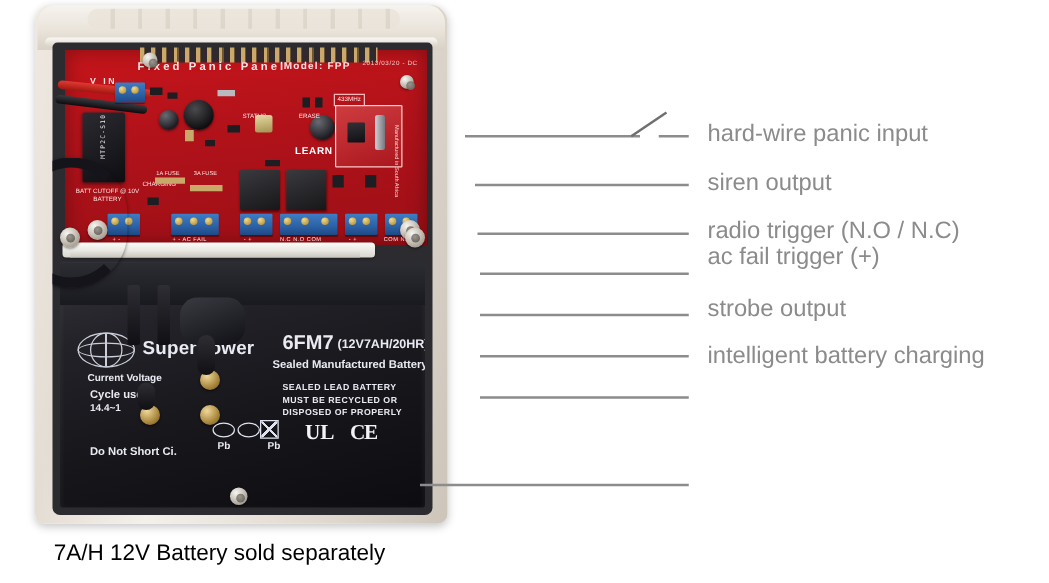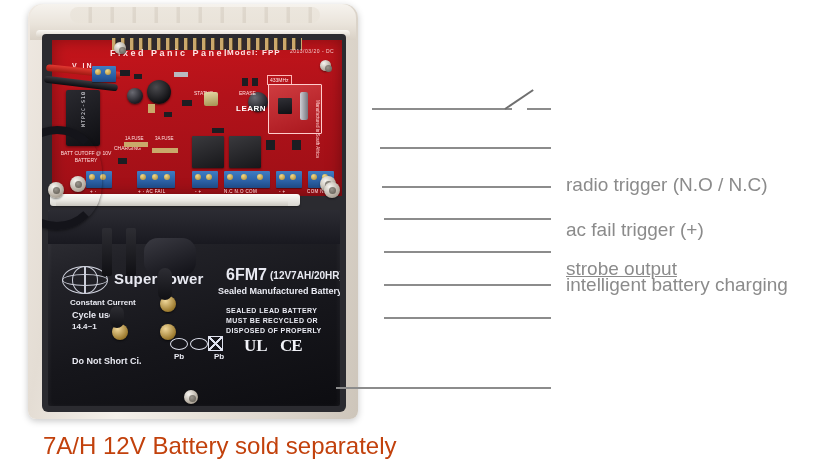--- a/index.html
+++ b/index.html
@@ -26,22 +26,22 @@
     position:absolute;
     left:566px;
     font-size:19px;
     color:#8b8b8b;
     white-space:nowrap;
     line-height:22px;
   }
   .caption{
     position:absolute;
     left:43px; top:432px;
-    font-size:24px;
-    color:#c2410c;
+    font-size:18px;
+    color:#000000;
     white-space:nowrap;
   }
 
   
   .leader{
     position:absolute;
     height:2px;
     background:#8c8c8c;
   }
   .switch-arm{
@@ -94,21 +94,21 @@
     background:linear-gradient(175deg,#c7151b 0%,#b2121a 40%,#9d0f16 100%);
     box-shadow:inset 0 0 16px rgba(0,0,0,.35);
   }
   .pcb-title{
     position:absolute;left:58px;top:8px;
     font-size:9px;letter-spacing:2.5px;color:#ffe3e3;font-weight:bold;
   }
   .pcb-model{position:absolute;left:175px;top:8px;font-size:8px;letter-spacing:1px;color:#ffe3e3;font-weight:bold;}
   .pcb-date{position:absolute;left:238px;top:8px;font-size:5px;color:#f4c9c9;letter-spacing:.5px;}
   .pcb-vin{position:absolute;left:20px;top:22px;font-size:7px;color:#ffe0e0;letter-spacing:2px;font-weight:bold;}
-  .pcb-learn{position:absolute;left:148px;top:64px;font-size:8px;color:#fff;font-weight:bold;letter-spacing:.5px;padding-left:36px;}
+  .pcb-learn{position:absolute;left:148px;top:76px;font-size:8px;color:#fff;font-weight:bold;letter-spacing:.5px;padding-left:36px;}
   .pcb-erase{position:absolute;left:187px;top:50px;font-size:5px;color:#ffe0e0;}
   .pcb-status{position:absolute;left:142px;top:50px;font-size:5px;color:#ffe0e0;}
   .pcb-433{position:absolute;left:215px;top:35px;font-size:5px;color:#ffe8e8;border:1px solid #ffb7b7;padding:1px 2px;}
   .pcb-charging{position:absolute;left:62px;top:105px;font-size:5px;color:#ffe0e0;}
   .pcb-fuse1{position:absolute;left:73px;top:96px;font-size:4.5px;color:#ffe0e0;}
   .pcb-fuse3{position:absolute;left:103px;top:96px;font-size:4.5px;color:#ffe0e0;}
   .pcb-batt{position:absolute;left:8px;top:110px;font-size:5px;color:#ffe0e0;line-height:7px;text-align:center;width:52px;}
   .pcb-side{position:absolute;left:268px;top:60px;font-size:4.5px;color:#ffd0d0;transform:rotate(90deg);transform-origin:left top;white-space:nowrap;}
   .term-label{position:absolute;font-size:4.5px;color:#ffe6e6;letter-spacing:.4px;white-space:nowrap;}
 
@@ -377,21 +377,21 @@
       <div class="battery">
         <div class="batt-top-face"></div>
 
         <div class="globe"></div>
 
         <div class="batt-label" style="left:66px;top:60px;font-size:15px;letter-spacing:.2px;">SuperPower</div>
         <div class="batt-label" style="left:178px;top:56px;font-size:16px;">6FM7</div>
         <div class="batt-label" style="left:222px;top:60px;font-size:10px;">(12V7AH/20HR)</div>
         <div class="batt-label" style="left:170px;top:76px;font-size:9px;">Sealed Manufactured Battery</div>
 
-        <div class="batt-label" style="left:22px;top:88px;font-size:8px;">Constant Current</div>
+        <div class="batt-label" style="left:22px;top:88px;font-size:8px;">Current Voltage</div>
         <div class="batt-label" style="left:24px;top:100px;font-size:9px;">Cycle use</div>
         <div class="batt-label" style="left:24px;top:112px;font-size:8px;">14.4~1</div>
 
         <div class="batt-label" style="left:178px;top:96px;font-size:7px;width:110px;white-space:normal;line-height:10px;letter-spacing:.4px;">SEALED LEAD BATTERY MUST BE RECYCLED OR DISPOSED OF PROPERLY</div>
         <div class="batt-label" style="left:24px;top:146px;font-size:9px;">Do Not Short Ci.</div>
 
         <div class="term-post" style="left:54px;top:18px;width:10px;height:48px;"></div>
         <div class="term-post" style="left:78px;top:18px;width:10px;height:48px;"></div>
         <div class="term-post" style="left:96px;top:28px;width:52px;height:38px;border-radius:14px;background:linear-gradient(160deg,#3a3a42,#101016);"></div>
         <div class="terminal" style="left:112px;top:86px;"></div>
@@ -423,19 +423,21 @@
 
   <div class="leader" style="left:380px;top:147px;width:171px;"></div>
   <div class="leader" style="left:382px;top:186px;width:169px;"></div>
   <div class="leader" style="left:384px;top:218px;width:167px;"></div>
   <div class="leader" style="left:384px;top:251px;width:167px;"></div>
   <div class="leader" style="left:384px;top:284px;width:167px;"></div>
   <div class="leader" style="left:384px;top:317px;width:167px;"></div>
   <div class="leader" style="left:336px;top:387px;width:215px;"></div>
 
 
+  <div class="callout-label" style="top:97px;">hard-wire panic input</div>
+  <div class="callout-label" style="top:136px;">siren output</div>
   <div class="callout-label" style="top:174px;">radio trigger (N.O / N.C)</div>
-  <div class="callout-label" style="top:219px;">ac fail trigger (+)</div>
-  <div class="callout-label" style="top:258px;text-decoration:underline;">strobe output</div>
+  <div class="callout-label" style="top:195px;">ac fail trigger (+)</div>
+  <div class="callout-label" style="top:237px;">strobe output</div>
   <div class="callout-label" style="top:274px;">intelligent battery charging</div>
 
   <div class="caption">7A/H 12V Battery sold separately</div>
 </div>
 
 </body></html>

